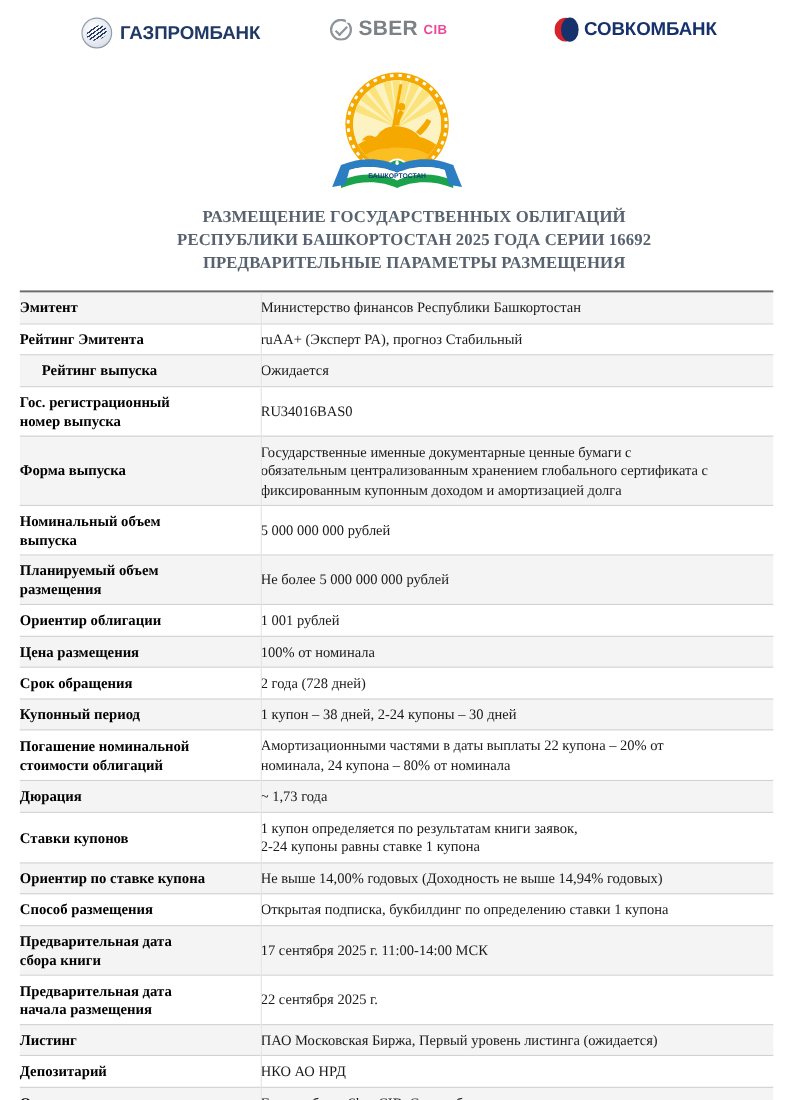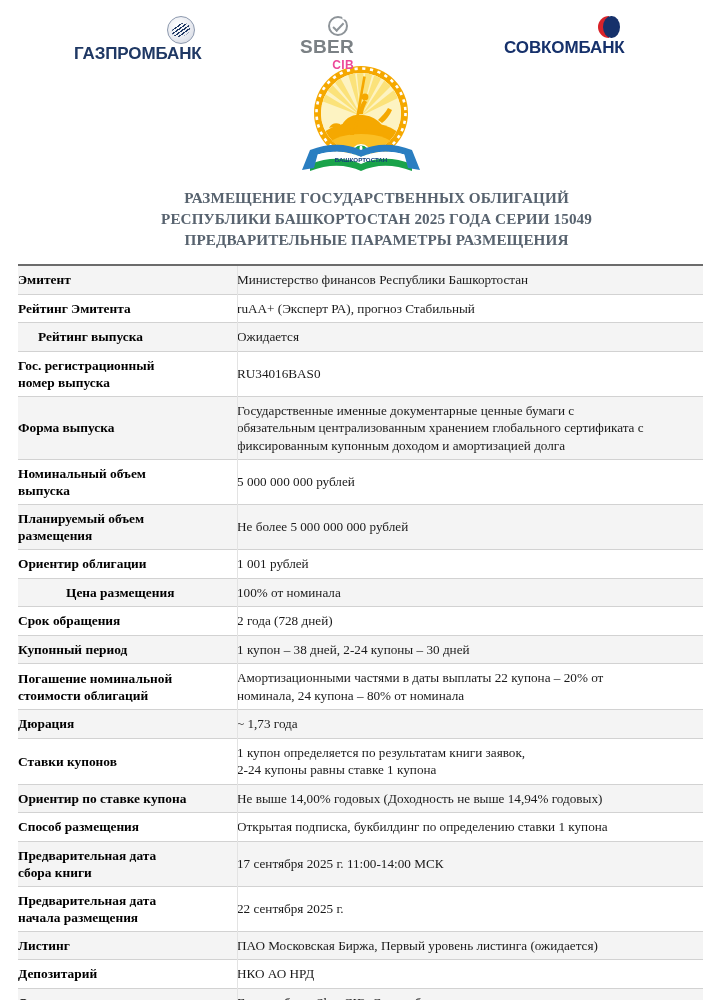--- a/index.html
+++ b/index.html
@@ -15,23 +15,22 @@
   }
 
   
   .logo-bar {
     height: 58px;
     position: relative;
   }
   .logo {
     position: absolute;
     display: flex;
-    align-items: flex-end;
+    align-items: center;
     top: 16px;
-    flex-direction: column;
   }
   .logo-gpb { left: 74px; }
   .logo-sber { left: 300px; }
   .logo-svk { left: 504px; }
 
   .gpb-mark {
     width: 26px; height: 26px;
     border-radius: 50%;
     border: 1.5px solid #8d99ae;
     background: radial-gradient(circle at 40% 35%, #ffffff 0%, #e8eaf0 55%, #cfd4e0 100%);
@@ -293,21 +292,21 @@
       <path d="M14 92 L6 112 L18 110 L22 95 Z" fill="#2a7ec1"></path>
       <path d="M116 92 L124 112 L112 110 L108 95 Z" fill="#2a7ec1"></path>
 
       <text x="65" y="104" text-anchor="middle" font-family="Liberation Sans, sans-serif" font-size="6.2" font-weight="bold" fill="#14407a">БАШКОРТОСТАН</text>
     </g>
   </svg>
 </div>
 
 <div class="title-block">
   <div>РАЗМЕЩЕНИЕ ГОСУДАРСТВЕННЫХ ОБЛИГАЦИЙ</div>
-  <div>РЕСПУБЛИКИ БАШКОРТОСТАН 2025 ГОДА СЕРИИ 15049</div>
+  <div>РЕСПУБЛИКИ БАШКОРТОСТАН 2025 ГОДА СЕРИИ 16692</div>
   <div>ПРЕДВАРИТЕЛЬНЫЕ ПАРАМЕТРЫ РАЗМЕЩЕНИЯ</div>
 </div>
 
 <div class="table-wrap">
   <div class="col-divider"></div>
   <table class="params">
     <tbody id="rows-body">
         <tr class="shade">
           <td class="label">
             <span class="ln" style="display: block;">Эмитент</span>
@@ -372,21 +371,21 @@
         <tr>
           <td class="label">
             <span class="ln" style="display: block;">Ориентир облигации</span>
           </td>
           <td class="value">
             <span class="ln">1 001 рублей</span>
           </td>
         </tr>
         <tr class="shade">
           <td class="label">
-            <span class="ln" style="display: block; margin-left: 48px;">Цена размещения</span>
+            <span class="ln" style="display: block;">Цена размещения</span>
           </td>
           <td class="value">
             <span class="ln">100% от номинала</span>
           </td>
         </tr>
         <tr>
           <td class="label">
             <span class="ln" style="display: block;">Срок обращения</span>
           </td>
           <td class="value">

